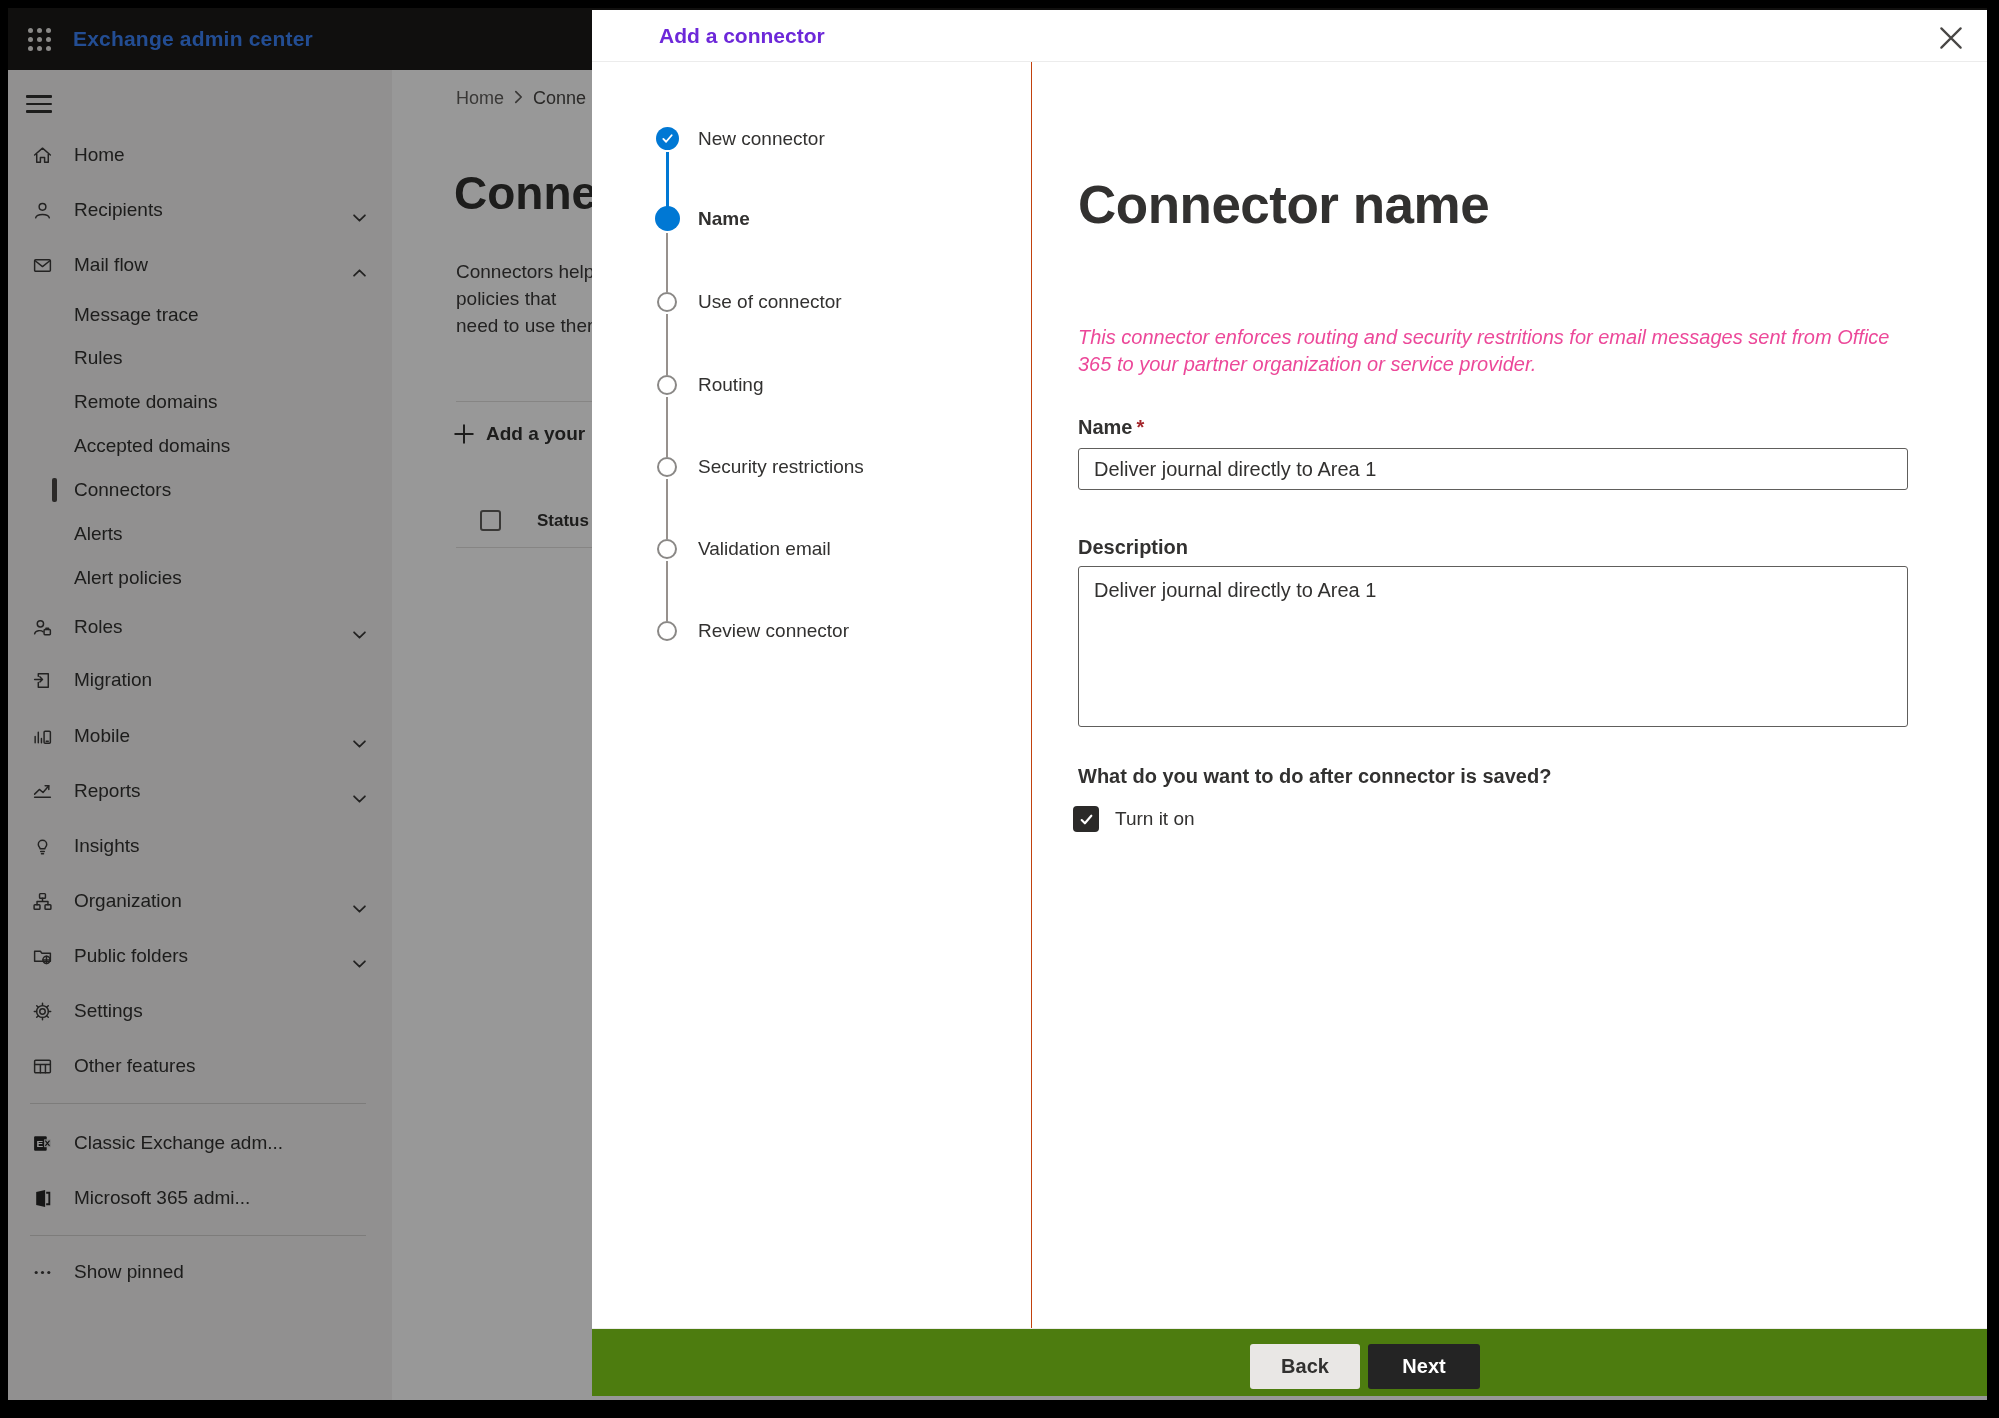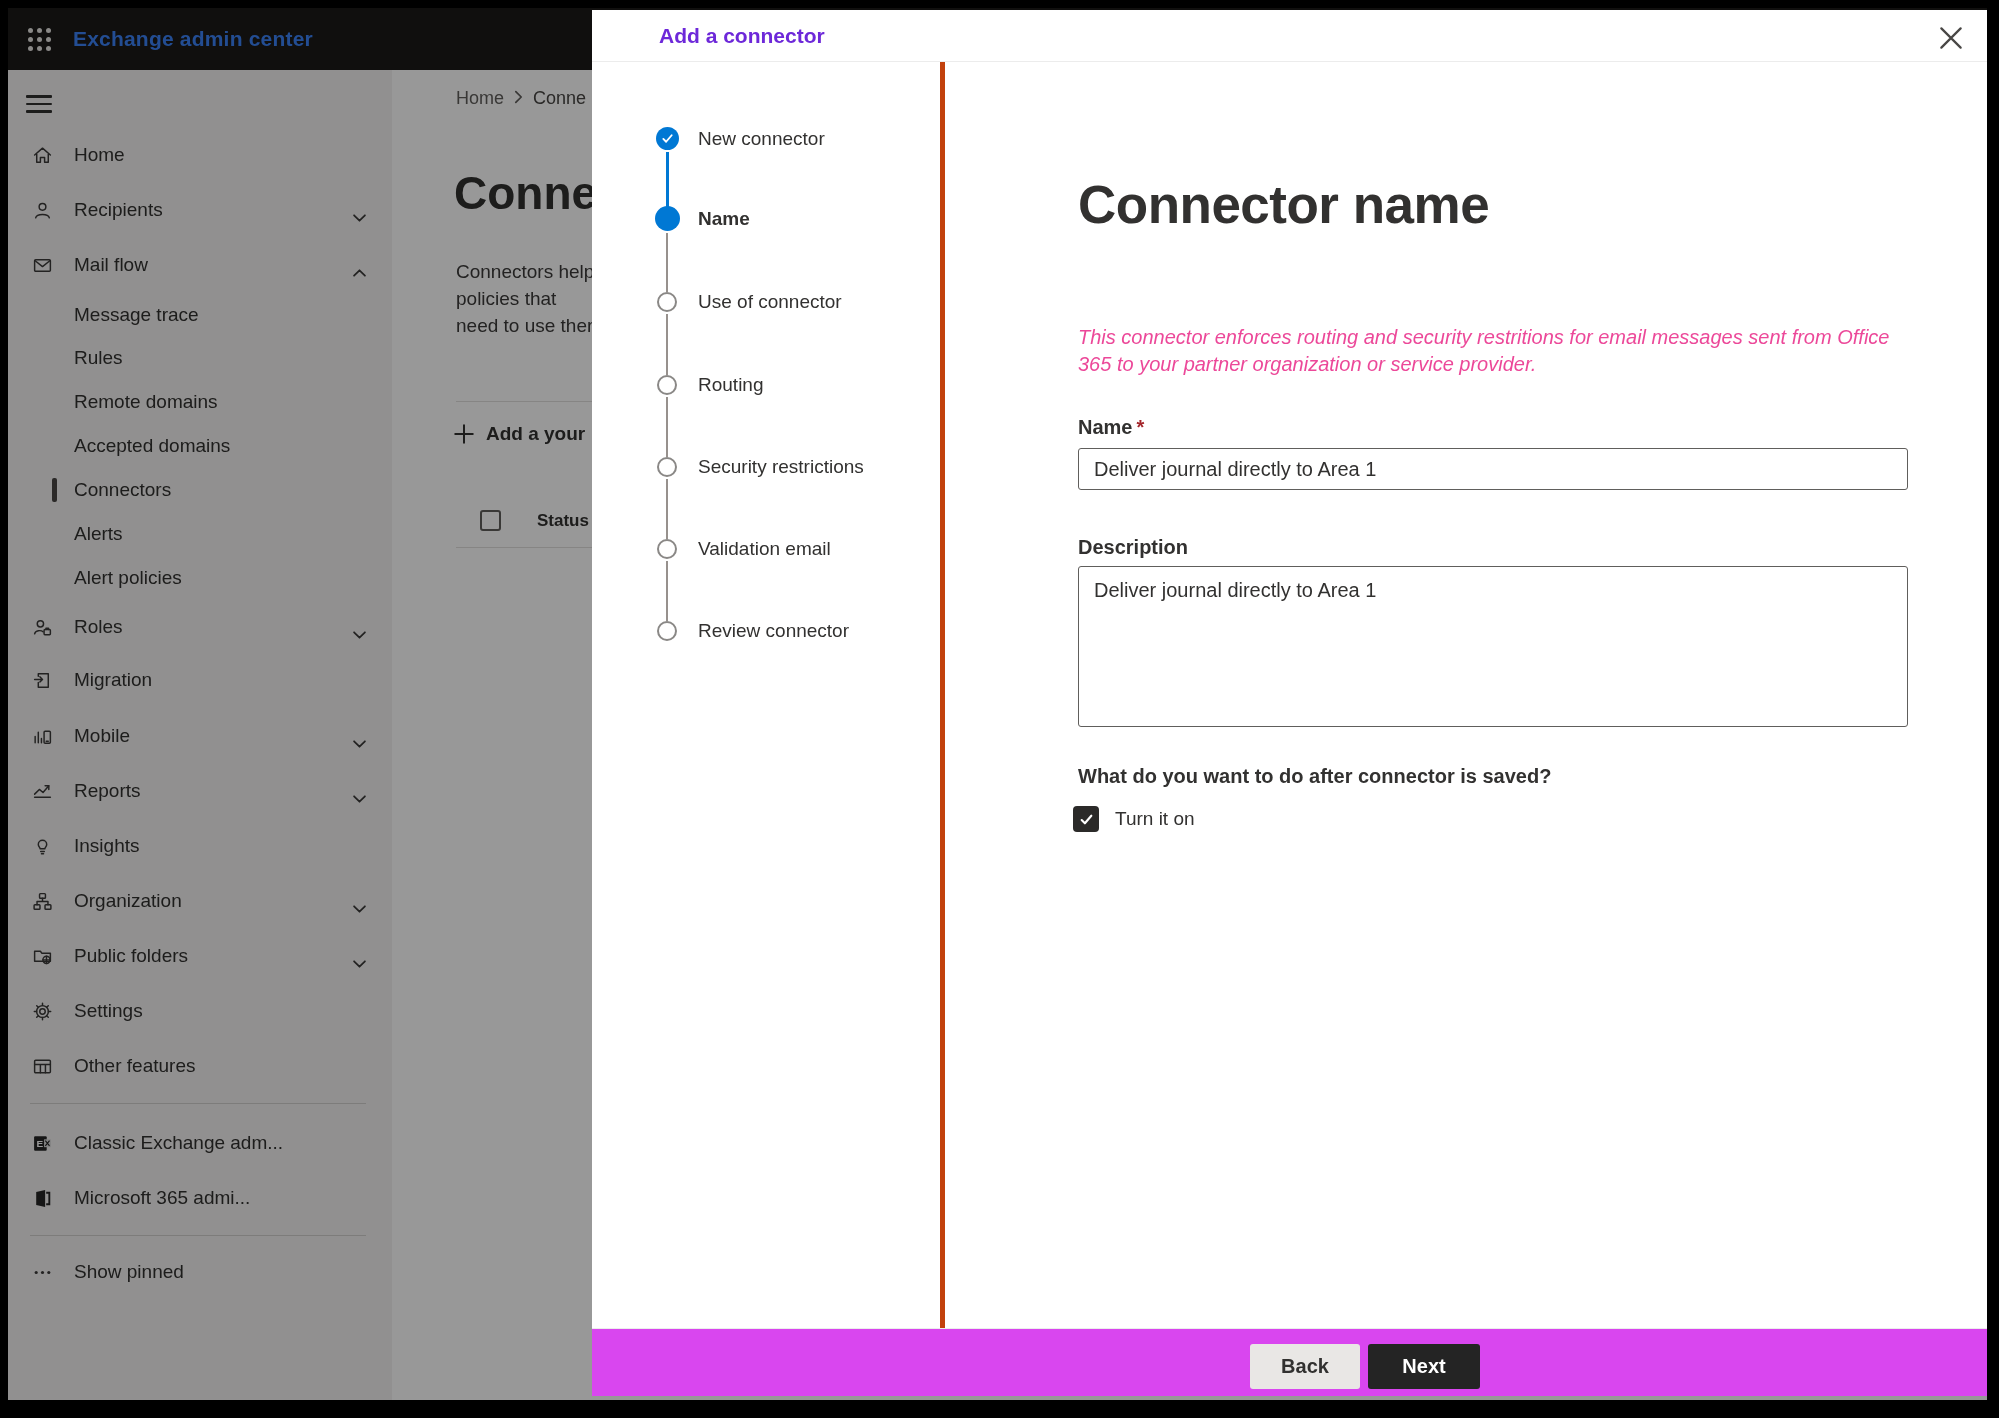--- a/index.html
+++ b/index.html
@@ -45,21 +45,21 @@
   .dim { position:absolute; inset:0; background:rgba(0,0,0,.405); z-index:5; }
 
   
   .dialog { position:absolute; left:584px; top:2px; right:0; bottom:4px; background:#fff; z-index:10; }
   .dlg-header { position:absolute; left:0; top:0; right:0; height:52px; border-bottom:1px solid #ececec; display:flex; align-items:center; }
   .dlg-title { margin-left:67px; font-size:21px; font-weight:700; color:#6d28d9; }
   .dlg-close { position:absolute; right:20px; top:12px; width:32px; height:32px; display:flex; align-items:center; justify-content:center; cursor:pointer; }
   .dlg-close svg { stroke:#484644; stroke-width:1.6; stroke-linecap:round; }
 
   .dlg-body { position:absolute; left:0; top:52px; right:0; bottom:68px; }
-  .stepper { position:absolute; left:0; top:0; bottom:0; width:353px; border-right:5px solid #c2410c; }
+  .stepper { position:absolute; left:0; top:0; bottom:0; width:440px; border-right:1px solid #c2410c; }
   .step-circle { position:absolute; border-radius:50%; }
   .step-circle.complete { left:64px; width:23px; height:23px; background:var(--accent,#0078d4); display:flex; align-items:center; justify-content:center; }
   .step-circle.current  { left:63px; width:25px; height:25px; background:var(--accent,#0078d4); }
   .step-circle.upcoming { left:65px; width:20px; height:20px; background:#fff; border:2.5px solid var(--step-future,#8a8886); }
   .step-line { position:absolute; left:74px; width:2px; background:#97918d; }
   .step-line.blue { left:73.5px; width:3.5px; background:var(--accent,#0078d4); }
   .step-label { position:absolute; left:106px; height:26px; line-height:26px; font-size:19px; color:#323130; white-space:nowrap; }
   .step-label.current { font-weight:700; }
 
   .dlg-content { position:absolute; left:413px; top:0; right:0; bottom:0; }
@@ -70,21 +70,21 @@
   .name-label { top:354px; }
   .name-input { position:absolute; left:73px; top:386px; width:830px; height:42px; border:1.6px solid #605e5c; border-radius:3px; font-family:inherit; font-size:20px; color:#323130; padding:0 15px; background:#fff; }
   .desc-label { top:474px; }
   .desc-input { position:absolute; left:73px; top:504px; width:830px; height:161px; border:1.6px solid #605e5c; border-radius:3px; font-family:inherit; font-size:20px; color:#323130; padding:12px 15px; background:#fff; resize:none; overflow:hidden; }
   .question { position:absolute; left:73px; top:703px; font-size:20px; font-weight:700; color:#323130; }
   .chk-row { position:absolute; left:68px; top:744px; display:flex; align-items:center; gap:16px; cursor:pointer; }
   .chk-box { width:26px; height:26px; background:#2b2a29; border-radius:4px; display:flex; align-items:center; justify-content:center; }
   .chk-box svg { stroke:#fff; stroke-width:2; fill:none; stroke-linecap:round; stroke-linejoin:round; }
   .chk-label { font-size:19px; color:#323130; }
 
-  .dlg-footer { position:absolute; left:0; right:0; bottom:0; height:68px; border-top:1px solid #ececec; background:#d946ef; }
+  .dlg-footer { position:absolute; left:0; right:0; bottom:0; height:68px; border-top:1px solid #ececec; background:#4d7c0f; }
   .btn { position:absolute; top:15px; height:45px; border:none; border-radius:3px; font-family:inherit; font-size:20px; font-weight:600; cursor:pointer; }
   .btn-back { left:658px; width:110px; background:#e9e7e5; color:#323130; }
   .btn-next { left:776px; width:112px; background:var(--primary-button,#242424); color:#fff; }
 </style>
 </head>
 <body>
 
 <div class="frame">
   <div class="app">
 

